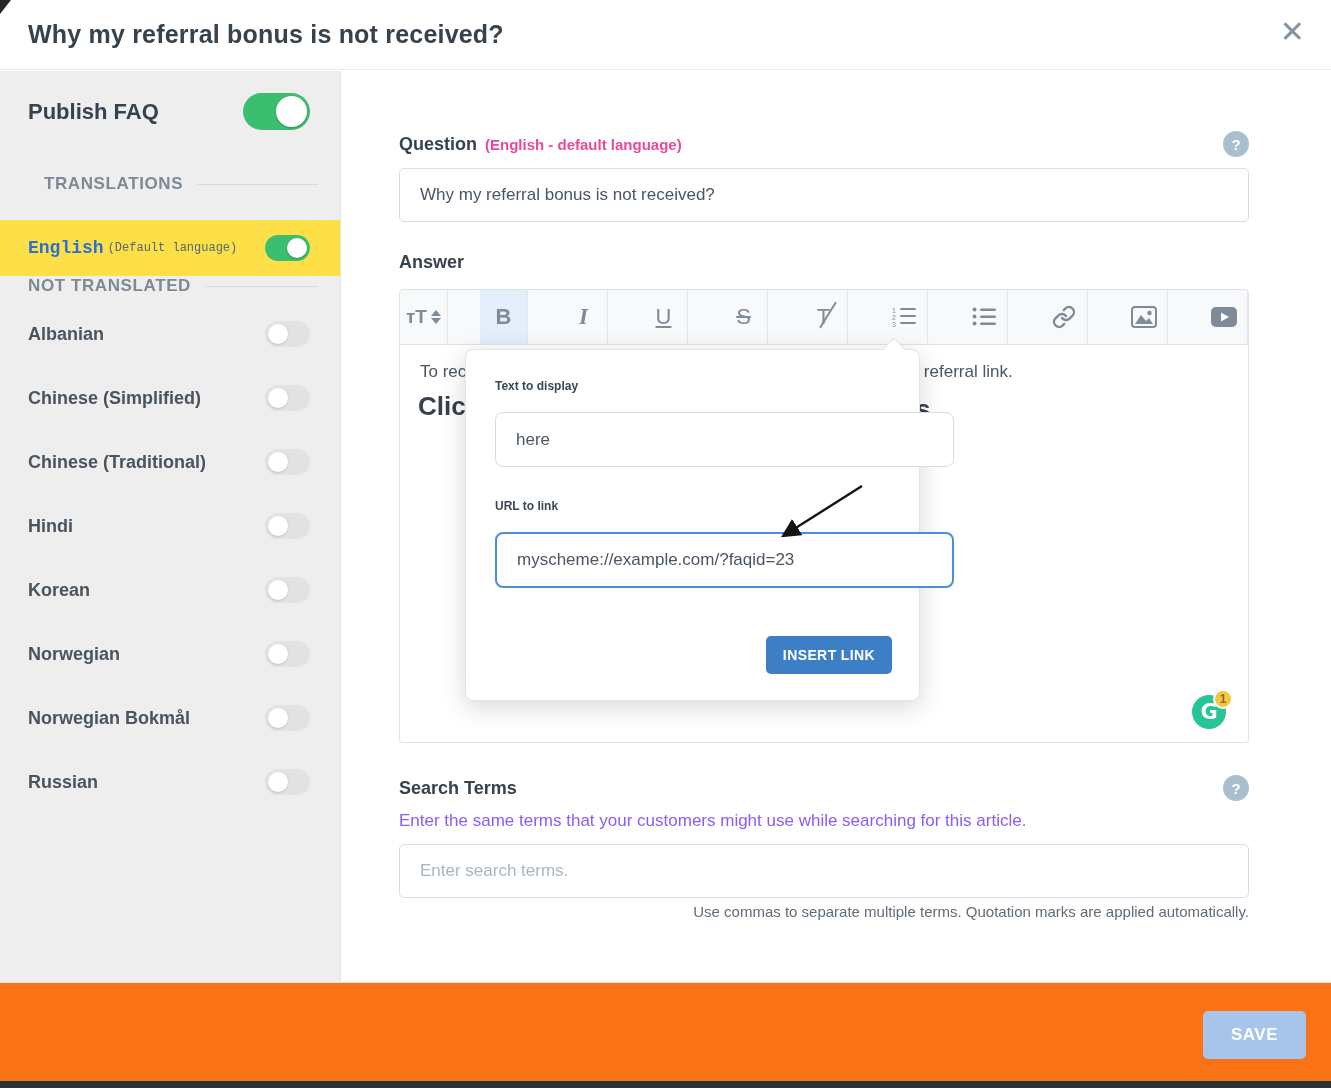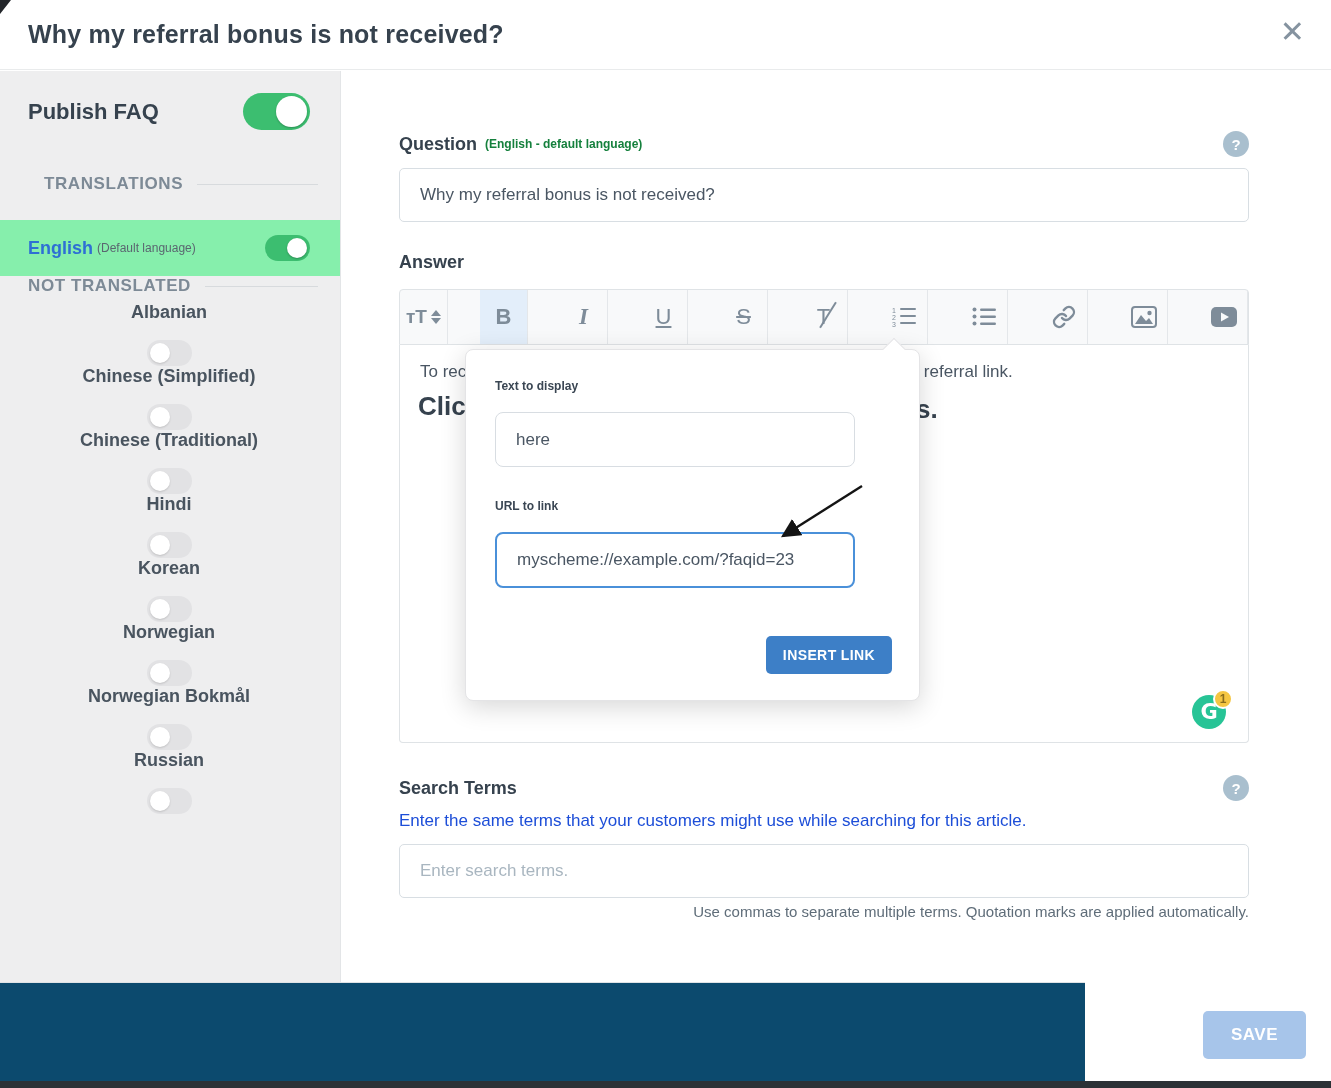--- a/index.html
+++ b/index.html
@@ -21,46 +21,46 @@
   
   .sidebar { position:absolute; left:0; top:71px; width:341px; height:911px; background:#eeeeef;
     border-right:1px solid #e3e5e7; z-index:4;text-align:center; }
   .publish-row { display:flex; align-items:center; justify-content:space-between; padding:22px 30px 0 28px; }
   .publish-label { font-size:22px; font-weight:bold; color:#36424e; }
   .section-header { display:flex; align-items:center; gap:14px; padding:0 22px 0 28px; }
   .section-header .txt { font-size:17px; font-weight:bold; color:#7d8a96; letter-spacing:.6px; white-space:nowrap; }
   .section-header .rule { flex:1; height:1px; background:#d7dadd; }
   .sh-translations { margin-top:44px;padding-left:44px; }
   .sh-nottranslated { }
-  .english-row { margin-top:26px; background:#86efac; height:56px; display:flex; align-items:center;
-    padding:0 30px 0 28px; }
+  .english-row { margin-top:26px; background:#fde047; height:56px; display:flex; align-items:center;
+    padding:0 30px 0 28px;font-family:Liberation Mono, monospace; }
   .english-name { font-size:18px; font-weight:bold; color:#2e6fd4; }
   .english-note { font-size:12px; color:#5a6670; margin-left:4px; }
   .lang-list { margin-top:6px; }
-  .lang-row { height:64px; display:flex; align-items:center; justify-content:space-between; padding:0 30px 0 28px;flex-direction:column; }
+  .lang-row { height:64px; display:flex; align-items:center; justify-content:space-between; padding:0 30px 0 28px; }
   .lang-name { font-size:18px; font-weight:bold; color:#49545f; }
 
   
   .toggle { position:relative; border-radius:999px; flex:none; cursor:pointer; }
   .toggle .knob { position:absolute; top:3px; background:#fff; border-radius:50%;
     box-shadow:0 1px 2px rgba(0,0,0,.25); }
   .toggle.lg { width:67px; height:37px; }
   .toggle.lg .knob { width:31px; height:31px; }
   .toggle.sm { width:45px; height:26px; }
   .toggle.sm .knob { width:20px; height:20px; }
   .toggle.on { background:#3cbe70; }
   .toggle.on .knob { right:3px; }
   .toggle.off { background:#e2e2e4; }
   .toggle.off .knob { left:3px; box-shadow:0 1px 2px rgba(0,0,0,.15); }
 
   
   .help-circle { width:26px; height:26px; border-radius:50%; background:#a9bfce; color:#fff;
     font-size:15px; font-weight:bold; display:flex; align-items:center; justify-content:center; cursor:pointer; }
   .field-label { font-size:18px; font-weight:bold; color:#36424e; }
-  .field-note { font-size:12px; font-weight:bold; color:#15803d; margin-left:8px; }
+  .field-note { font-size:15px; font-weight:bold; color:#ec4899; margin-left:8px; }
   .text-input { width:100%; height:100%; border:1px solid #d8dee3; border-radius:5px; background:#fff;
     font-family:inherit; font-size:17px; color:#4a5663; padding:0 20px; outline:none; }
   .text-input::placeholder { color:#a9b6c0; }
 
   .q-label-row { position:absolute; left:399px; top:131px; width:850px; display:flex; align-items:center; }
   .q-label-row .help-circle { margin-left:auto; }
   .q-input-wrap { position:absolute; left:399px; top:168px; width:850px; height:54px; }
 
   .answer-label { position:absolute; left:399px; top:252px; }
 
@@ -97,40 +97,40 @@
     display:flex; align-items:center; justify-content:center; border:2px solid #fff; }
 
   
   .popup { position:absolute; left:465px; top:349px; width:455px; height:352px; background:#fff;
     border:1px solid #e4e4e6; border-radius:8px; box-shadow:0 6px 26px rgba(0,0,0,.16); z-index:10; }
   .popup .caret { position:absolute; top:-9px; left:420px; width:16px; height:16px; background:#fff;
     border-left:1px solid #e4e4e6; border-top:1px solid #e4e4e6; transform:rotate(45deg); }
   .popup-label { position:absolute; left:29px; font-size:12px; font-weight:bold; color:#3a4653; }
   .pl-text { top:29px; }
   .pl-url { top:149px; }
-  .popup-input { position:absolute; left:29px; width:360px; height:55px; border:1px solid #d8dde2;
+  .popup-input { position:absolute; left:29px; width:459px; height:55px; border:1px solid #d8dde2;
     border-radius:8px; font-family:inherit; font-size:17px; color:#4a5663; padding:0 20px; outline:none; background:#fff; }
   .pi-text { top:62px; }
   .pi-url { top:182px; height:56px; border:2px solid #4a90d9; }
   .insert-btn { position:absolute; left:300px; top:286px; width:126px; height:38px; background:#3d7fc7;
     border:none; border-radius:5px; color:#fff; font-family:inherit; font-size:14px; font-weight:bold;
     letter-spacing:.4px; cursor:pointer; }
 
   
   .anno { position:absolute; left:0; top:0; width:1331px; height:1088px; pointer-events:none; z-index:20; }
 
   
   .st-label-row { position:absolute; left:399px; top:775px; width:850px; display:flex; align-items:center; }
   .st-label-row .help-circle { margin-left:auto; }
-  .st-desc { position:absolute; left:399px; top:811px; font-size:17px; color:#1d4ed8; }
+  .st-desc { position:absolute; left:399px; top:811px; font-size:17px; color:#8b5cf6; }
   .st-input-wrap { position:absolute; left:399px; top:844px; width:850px; height:54px; }
   .st-hint { position:absolute; left:399px; top:903px; width:850px; text-align:right; font-size:15px; color:#5f6d79; }
 
   
-  .footer { position:absolute; left:0; top:982px; width:1085px; height:99px; background:#0c4a6e;
+  .footer { position:absolute; left:0; top:982px; width:1331px; height:99px; background:#f97316;
     border-top:1px solid #e0e3e6; z-index:6; }
   .save-btn { position:absolute; left:1203px; top:28px; width:103px; height:48px; background:#a7c5ea;
     border:none; border-radius:5px; color:#fff; font-family:inherit; font-size:17px; font-weight:bold;
     letter-spacing:.5px; cursor:pointer; }
 
   svg.icon { display:block; }
 </style>
 </head>
 <body>
 

